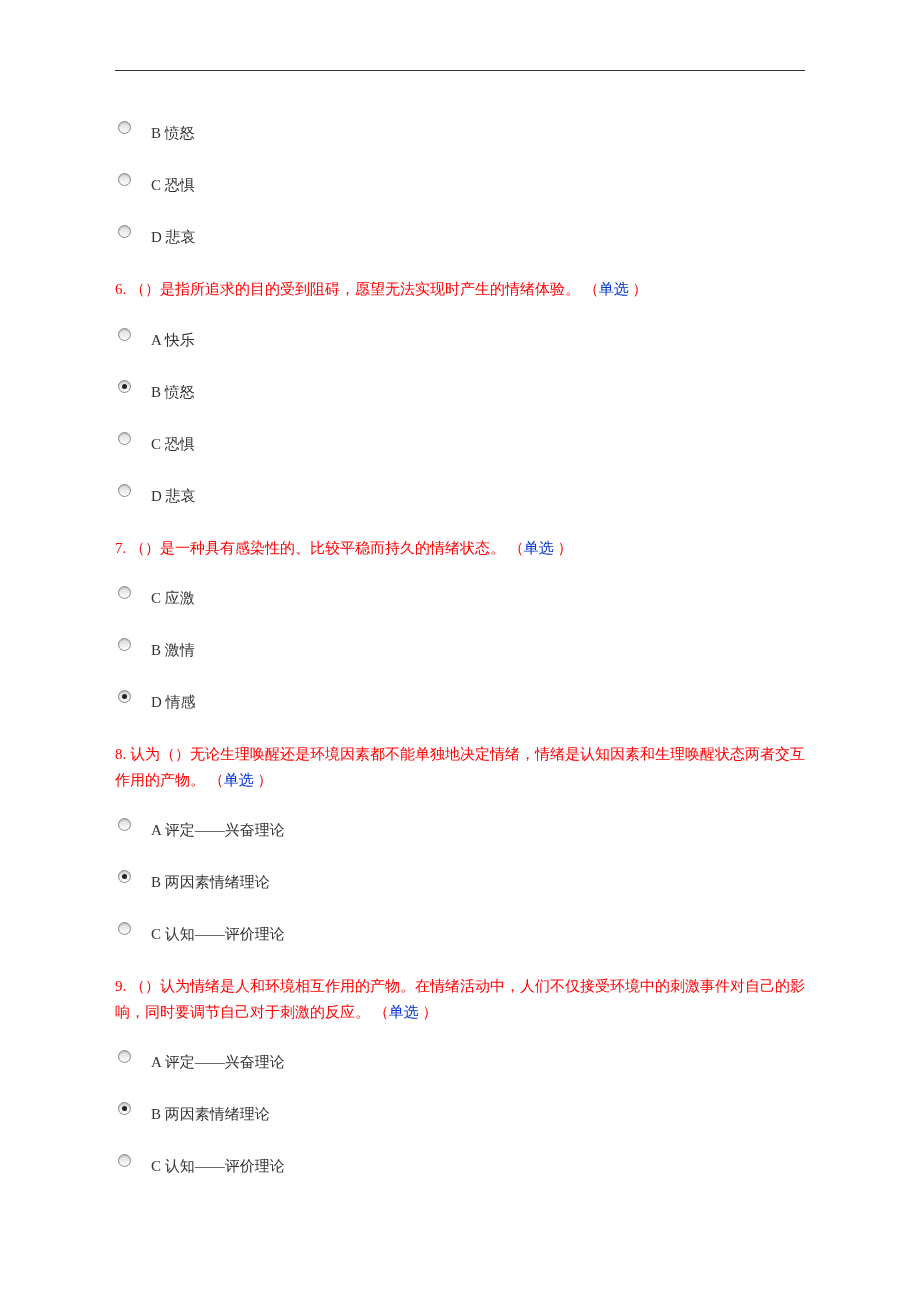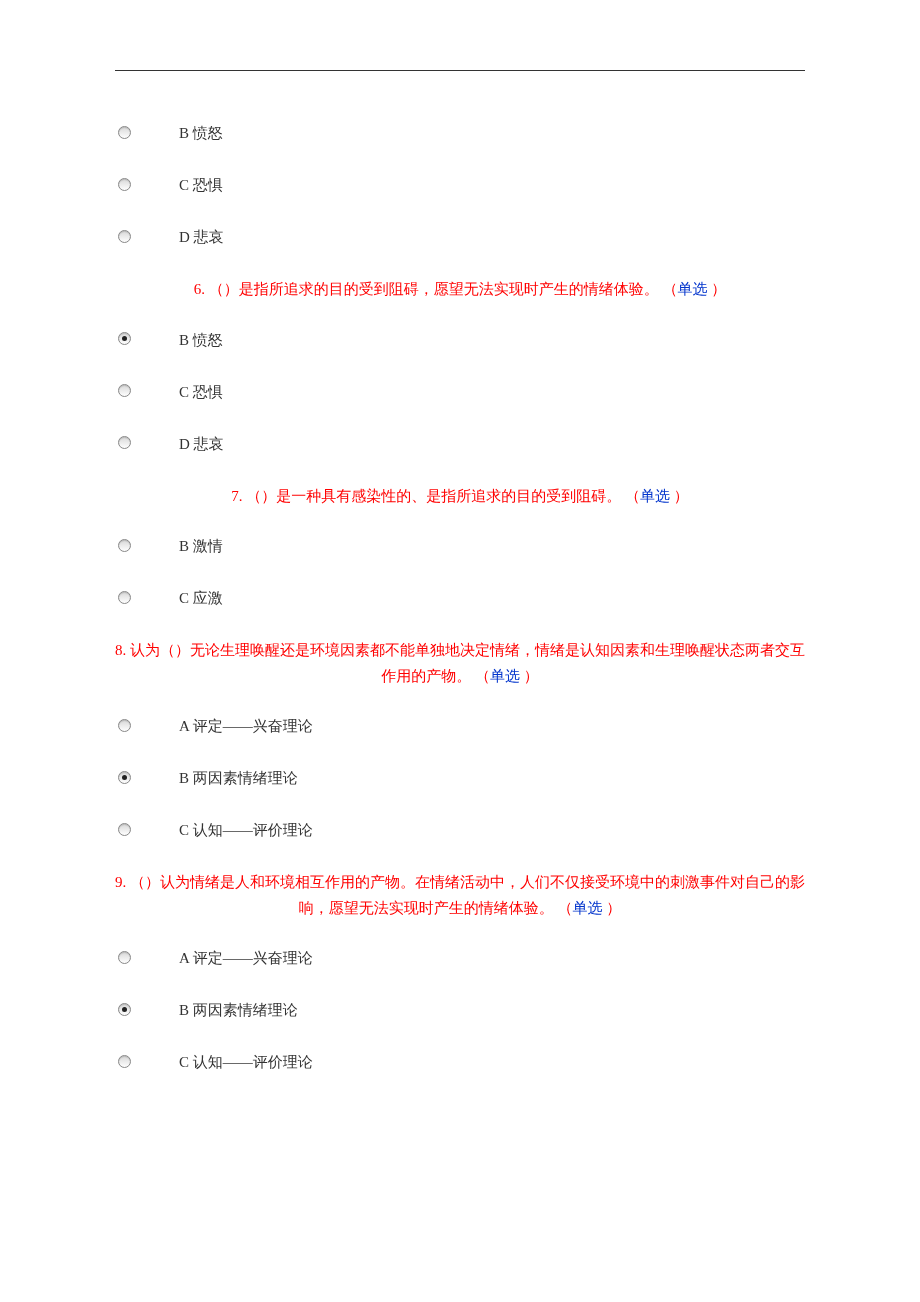--- a/index.html
+++ b/index.html
@@ -14,24 +14,22 @@
       width: 920px;
       padding: 70px 115px 60px 115px;
       position: relative;
     }
     .top-divider {
       border-top: 1px solid #333;
       margin-bottom: 50px;
     }
     .option-row {
       display: flex;
-      align-items: center;
       margin-bottom: 30px;
       margin-left: 3px;
-      gap: 28px;
     }
     .radio {
       width: 13px;
       height: 13px;
       border-radius: 50%;
       border: 1px solid #888;
       background: linear-gradient(to bottom, #d8d8d8 0%, #fefefe 100%);
       box-shadow: inset 0 1px 1px rgba(0,0,0,0.15);
       margin-right: 20px;
       display: inline-flex;
@@ -49,21 +47,20 @@
     }
     .option-text {
       color: #333;
       padding-top: 3px;
     }
     .question {
       color: #ff0000;
       line-height: 1.7;
       margin-bottom: 25px;
       margin-top: 17px;
-      text-align: center;
     }
     .qnum {
       color: #ff0000;
     }
     .single-label {
       color: #0033cc;
     }
     .single-bracket {
       color: #ff0000;
     }
@@ -81,54 +78,62 @@
     <div class="option-row">
       <span class="radio"></span>
       <span class="option-text">C 恐惧</span>
     </div>
     <div class="option-row">
       <span class="radio"></span>
       <span class="option-text">D 悲哀</span>
     </div>
     <div class="question"><span class="qnum">6. </span><span>（）是指所追求的目的受到阻碍，愿望无法实现时产生的情绪体验。 </span><span class="single-bracket">（</span><span class="single-label">单选</span><span class="single-bracket"> ）</span></div>
     <div class="option-row">
+      <span class="radio"></span>
+      <span class="option-text">A 快乐</span>
+    </div>
+    <div class="option-row">
       <span class="radio selected"></span>
       <span class="option-text">B 愤怒</span>
     </div>
     <div class="option-row">
       <span class="radio"></span>
       <span class="option-text">C 恐惧</span>
     </div>
     <div class="option-row">
       <span class="radio"></span>
       <span class="option-text">D 悲哀</span>
     </div>
-    <div class="question"><span class="qnum">7. </span><span>（）是一种具有感染性的、是指所追求的目的受到阻碍。 </span><span class="single-bracket">（</span><span class="single-label">单选</span><span class="single-bracket"> ）</span></div>
+    <div class="question"><span class="qnum">7. </span><span>（）是一种具有感染性的、比较平稳而持久的情绪状态。 </span><span class="single-bracket">（</span><span class="single-label">单选</span><span class="single-bracket"> ）</span></div>
+    <div class="option-row">
+      <span class="radio"></span>
+      <span class="option-text">C 应激</span>
+    </div>
     <div class="option-row">
       <span class="radio"></span>
       <span class="option-text">B 激情</span>
     </div>
     <div class="option-row">
-      <span class="radio"></span>
-      <span class="option-text">C 应激</span>
+      <span class="radio selected"></span>
+      <span class="option-text">D 情感</span>
     </div>
     <div class="question"><span class="qnum">8. </span><span>认为（）无论生理唤醒还是环境因素都不能单独地决定情绪，情绪是认知因素和生理唤醒状态两者交互作用的产物。 </span><span class="single-bracket">（</span><span class="single-label">单选</span><span class="single-bracket"> ）</span></div>
     <div class="option-row">
       <span class="radio"></span>
       <span class="option-text">A 评定——兴奋理论</span>
     </div>
     <div class="option-row">
       <span class="radio selected"></span>
       <span class="option-text">B 两因素情绪理论</span>
     </div>
     <div class="option-row">
       <span class="radio"></span>
       <span class="option-text">C 认知——评价理论</span>
     </div>
-    <div class="question"><span class="qnum">9. </span><span>（）认为情绪是人和环境相互作用的产物。在情绪活动中，人们不仅接受环境中的刺激事件对自己的影响，愿望无法实现时产生的情绪体验。 </span><span class="single-bracket">（</span><span class="single-label">单选</span><span class="single-bracket"> ）</span></div>
+    <div class="question"><span class="qnum">9. </span><span>（）认为情绪是人和环境相互作用的产物。在情绪活动中，人们不仅接受环境中的刺激事件对自己的影响，同时要调节自己对于刺激的反应。 </span><span class="single-bracket">（</span><span class="single-label">单选</span><span class="single-bracket"> ）</span></div>
     <div class="option-row">
       <span class="radio"></span>
       <span class="option-text">A 评定——兴奋理论</span>
     </div>
     <div class="option-row">
       <span class="radio selected"></span>
       <span class="option-text">B 两因素情绪理论</span>
     </div>
     <div class="option-row">
       <span class="radio"></span>

